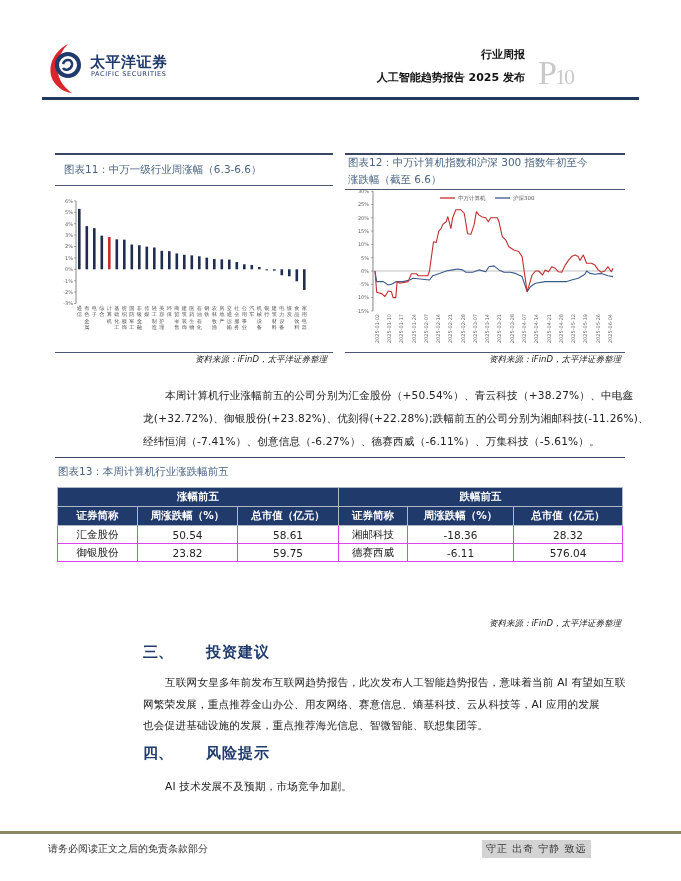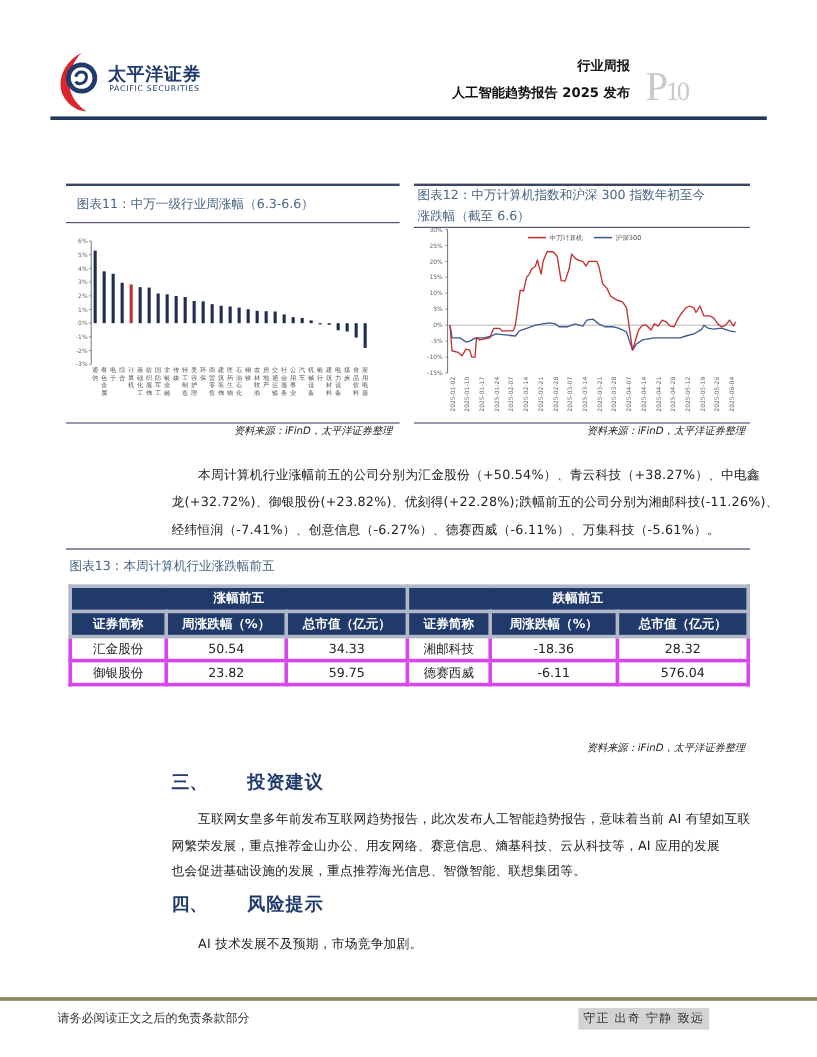--- a/index.html
+++ b/index.html
@@ -18,21 +18,21 @@
   .fig-topline { height:2px; background:#3a4564; }
   .fig-line { height:1px; background:#4d5672; }
   .fig-title { font-size:10.5px; color:#4a6584; white-space:nowrap; }
   .fig-source { font-size:8.5px; font-style:italic; color:#222; white-space:nowrap; text-align:left; }
   
   .para-line { font-size:10.6px; color:#222; white-space:nowrap; letter-spacing:0.2px; }
   .section-num { font-size:15px; font-weight:bold; color:#1f3a6b; }
   .section-title { font-size:15px; font-weight:bold; color:#1f3a6b; letter-spacing:1px; }
   
   table.t13 { position:absolute; left:57px; top:487px; border-collapse:collapse; font-size:10.5px; }
-  table.t13 td { border:3px solid #d946ef; text-align:center; height:17px; padding:0; color:#222; }
+  table.t13 td { border:1px solid #d946ef; text-align:center; height:17px; padding:0; color:#222; }
   table.t13 tr.h1 td, table.t13 tr.h2 td { background:#1f3a6b; color:#fff; font-weight:bold; border-color:#b0b8c8; height:18px; }
   
   .footer-line { left:0; top:831px; width:681px; height:3px; background:#8c8762; }
   .footer-left { left:48px; top:842px; font-size:10px; color:#333; white-space:nowrap; }
   .footer-right { left:482px; top:840px; font-size:10px; color:#333; white-space:nowrap; background:#d3d3d3; padding:2px 4px; letter-spacing:1px; }
   svg text { font-family:"DejaVu Sans", sans-serif; }
 </style>
 </head>
 <body>
 
@@ -302,21 +302,21 @@
       <td>证券简称</td>
       <td>周涨跌幅（%）</td>
       <td>总市值（亿元）</td>
       <td>证券简称</td>
       <td>周涨跌幅（%）</td>
       <td>总市值（亿元）</td>
     </tr>
     <tr>
       <td>汇金股份</td>
       <td>50.54</td>
-      <td>34.33</td>
+      <td>58.61</td>
       <td>湘邮科技</td>
       <td>-18.36</td>
       <td>28.32</td>
     </tr>
     <tr>
       <td>御银股份</td>
       <td>23.82</td>
       <td>59.75</td>
       <td>德赛西威</td>
       <td>-6.11</td>

